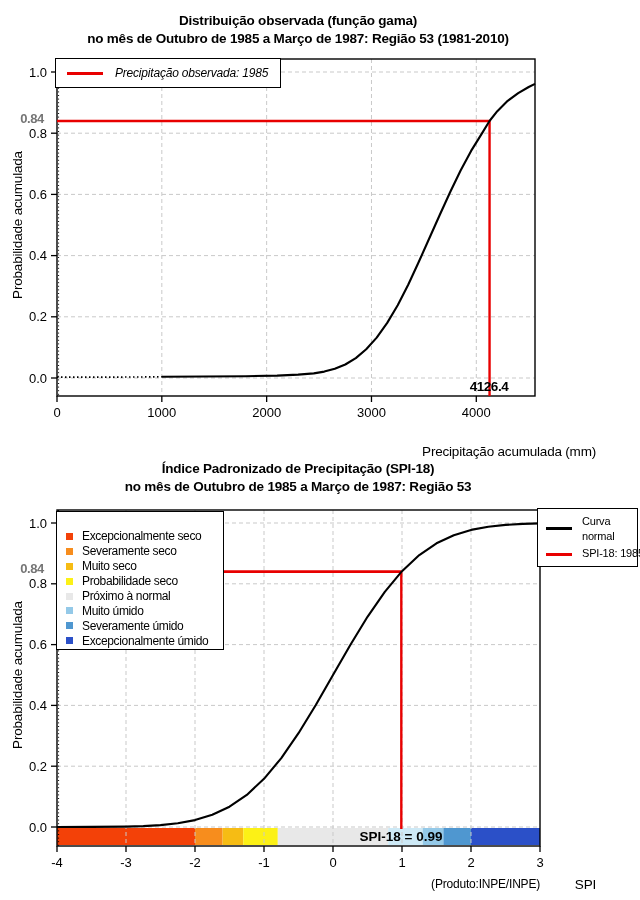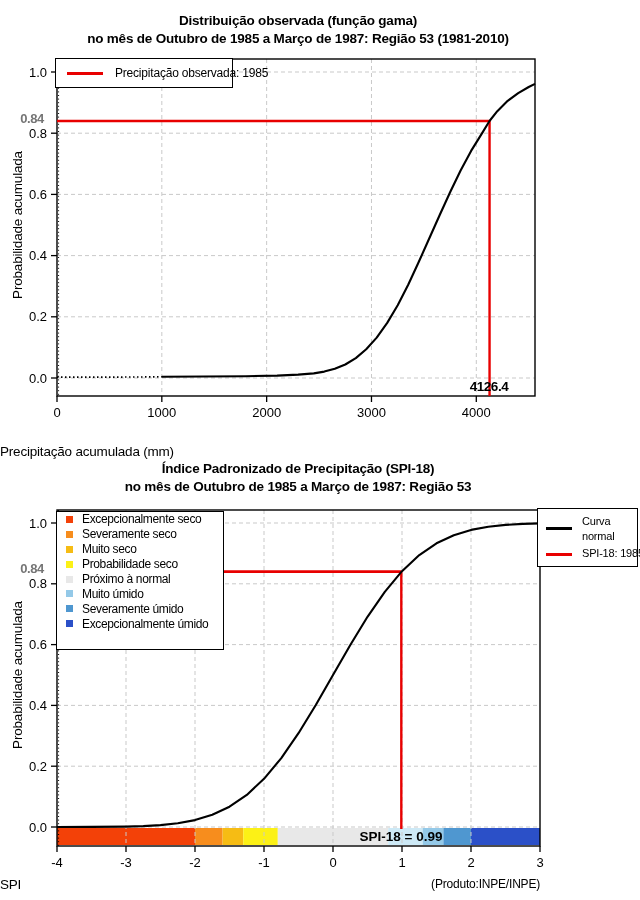--- a/index.html
+++ b/index.html
@@ -3,28 +3,28 @@
 <meta charset="utf-8">
 <style>
   html,body{margin:0;padding:0;background:#ffffff;}
   .canvas{
     position:relative;width:640px;height:900px;background:#ffffff;overflow:hidden;
     font-family:"Liberation Sans", sans-serif;color:#000;
   }
   .abs{position:absolute;}
   .ctitle{width:596px;left:0;text-align:center;font-weight:bold;font-size:13.5px;
     letter-spacing:-0.2px;white-space:nowrap;}
-  .axlabel{width:596px;left:0;text-align:left;font-size:13.5px;letter-spacing:-0.2px;}
+  .axlabel{width:596px;left:0;text-align:right;font-size:13.5px;letter-spacing:-0.2px;}
   .ylab{white-space:nowrap;font-size:13.5px;letter-spacing:-0.2px;
     transform:translate(-50%,-50%) rotate(-90deg);}
   .legendbox{background:#fff;border:1.4px solid #000;box-sizing:border-box;}
-  .leg1{left:55px;top:58px;width:178px;height:30px;display:flex;align-items:center;}
+  .leg1{left:55px;top:58px;width:226px;height:30px;display:flex;align-items:center;font-style:italic;}
   .leg1 .line{width:36px;height:3px;margin-left:11px;flex:none;}
   .leg1 .txt{margin-left:12px;font-size:12px;letter-spacing:-0.2px;white-space:nowrap;}
-  .catleg{left:56px;top:511px;width:168px;height:139px;padding-top:0;}
+  .catleg{left:56px;top:511px;width:168px;height:139px;padding-top:17px;}
   .catrow{display:flex;align-items:center;height:14.9px;}
   .catrow .chip{width:7px;height:7px;margin-left:9px;flex:none;}
   .catrow .clab{margin-left:9px;font-size:12px;letter-spacing:-0.35px;white-space:nowrap;}
   .leg2{left:537px;top:508px;width:101px;height:59px;font-size:11px;letter-spacing:-0.2px;}
   .leg2 .lline{position:absolute;left:8px;width:26px;height:2.6px;}
   .leg2 .ltxt{position:absolute;left:44px;white-space:nowrap;}
   .marker-y{width:38px;text-align:center;font-weight:bold;font-size:13px;color:#757575;
     letter-spacing:-0.5px;}
   .marker-x{width:80px;text-align:center;font-weight:bold;font-size:13.5px;
     letter-spacing:-0.5px;}

